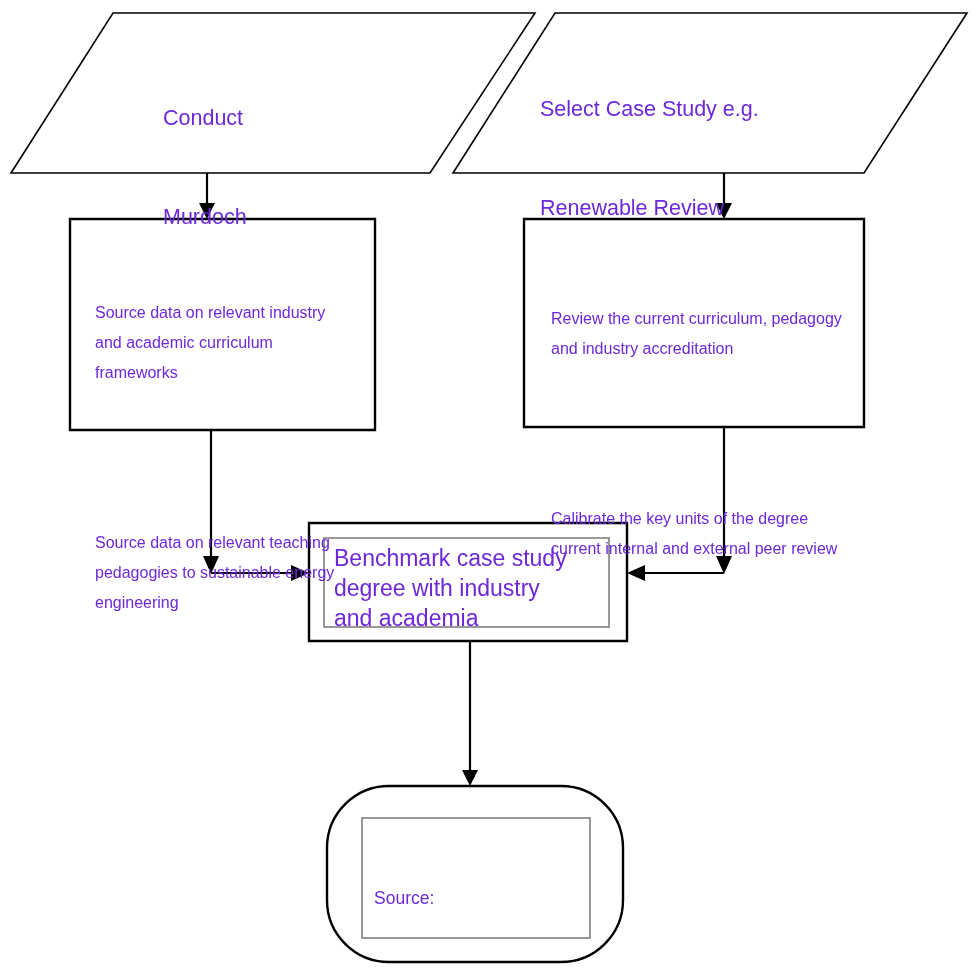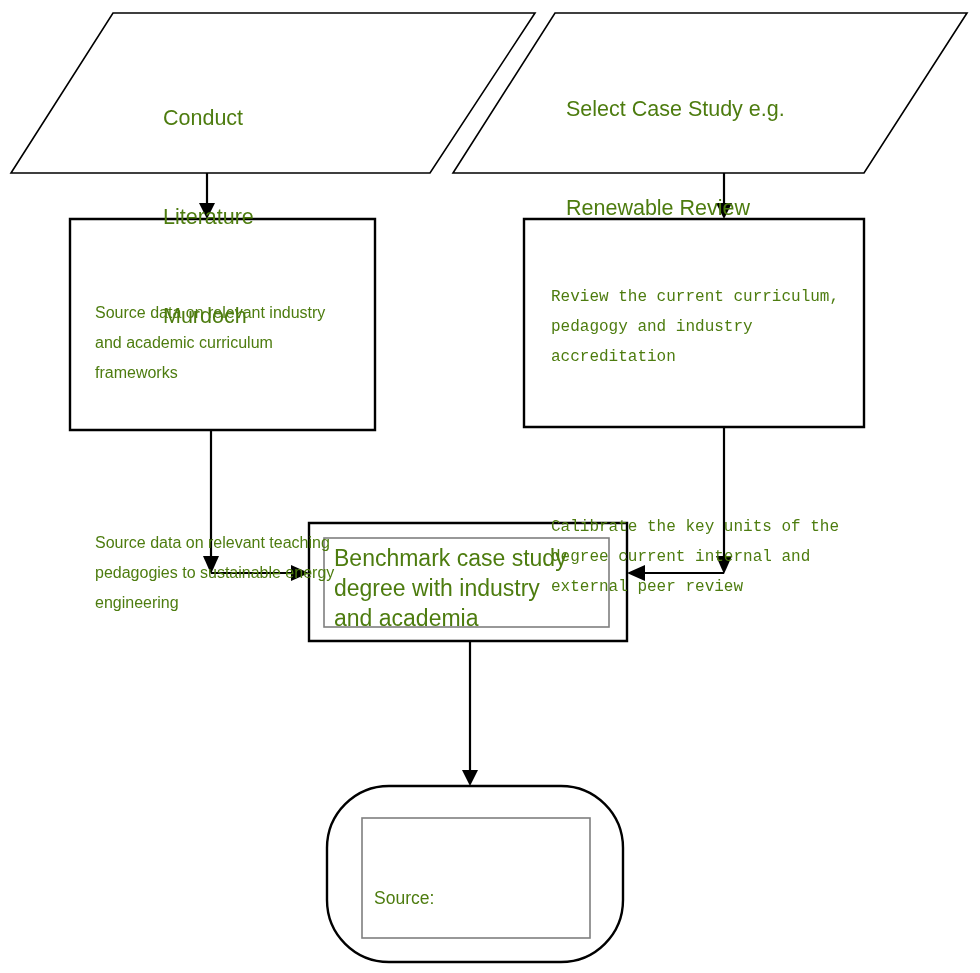--- a/index.html
+++ b/index.html
@@ -40,21 +40,21 @@
     stroke-width: 2.2;
     fill: none;
   }
   .arrow-head {
     fill: #000000;
     stroke: none;
   }
   
   .text-block {
     position: absolute;
-    color: #4d7c0f;
+    color: #6d28d9;
     white-space: pre-wrap;
   }
   .t-parallelogram {
     font-size: 21.5px;
     line-height: 33px;
   }
   .t-box {
     font-size: 16px;
     line-height: 30px;
   }
@@ -121,36 +121,35 @@
 
     <g>
       <line class="connector-line" x1="470" y1="641" x2="470" y2="778"></line>
       <polygon class="arrow-head" points="470,786 462,770 478,770"></polygon>
     </g>
 
   </svg>
 
   <div class="text-block t-parallelogram para-group" style="left:163px; top:36px; width:270px;">
     <p>Conduct</p>
-    <p>Literature</p>
     <p>Murdoch</p>
   </div>
 
-  <div class="text-block t-parallelogram para-group" style="left:566px; top:27px; width:330px;">
+  <div class="text-block t-parallelogram para-group" style="left:540px; top:27px; width:330px;">
     <p>Select Case Study e.g.</p>
     <p>Renewable Review</p>
   </div>
 
   <div class="text-block t-box box-group" style="left:95px; top:238px; width:260px;">
     <p>Source data on relevant industry and academic curriculum frameworks</p>
     <div class="para-spacer"></div>
     <p>Source data on relevant teaching pedagogies to sustainable energy engineering</p>
   </div>
 
-  <div class="text-block t-box box-group" style="left:551px; top:222px; width:300px;font-family:Liberation Mono, monospace;">
+  <div class="text-block t-box box-group" style="left:551px; top:244px; width:300px;">
     <p>Review the current curriculum, pedagogy and industry accreditation</p>
     <div class="para-spacer"></div>
     <p>Calibrate the key units of the degree current internal and external peer review</p>
   </div>
 
   <div class="text-block t-center" style="left:334px; top:543px; width:250px;">Benchmark case study degree with industry and academia</div>
 
   <div class="text-block t-outcome box-group" style="left:374px; top:823px; width:210px;">
     <p>Source:</p>
     

